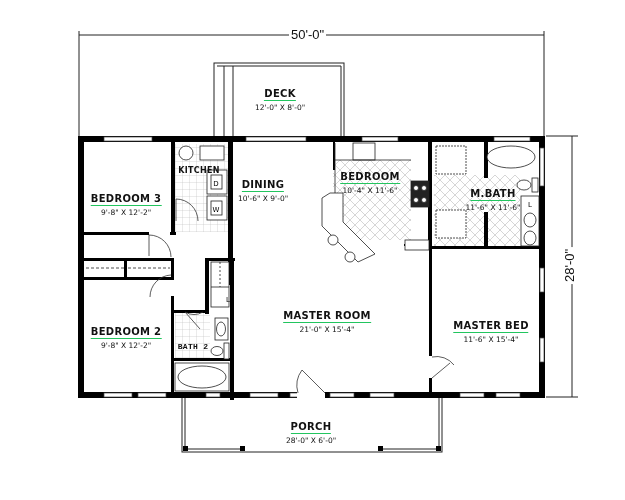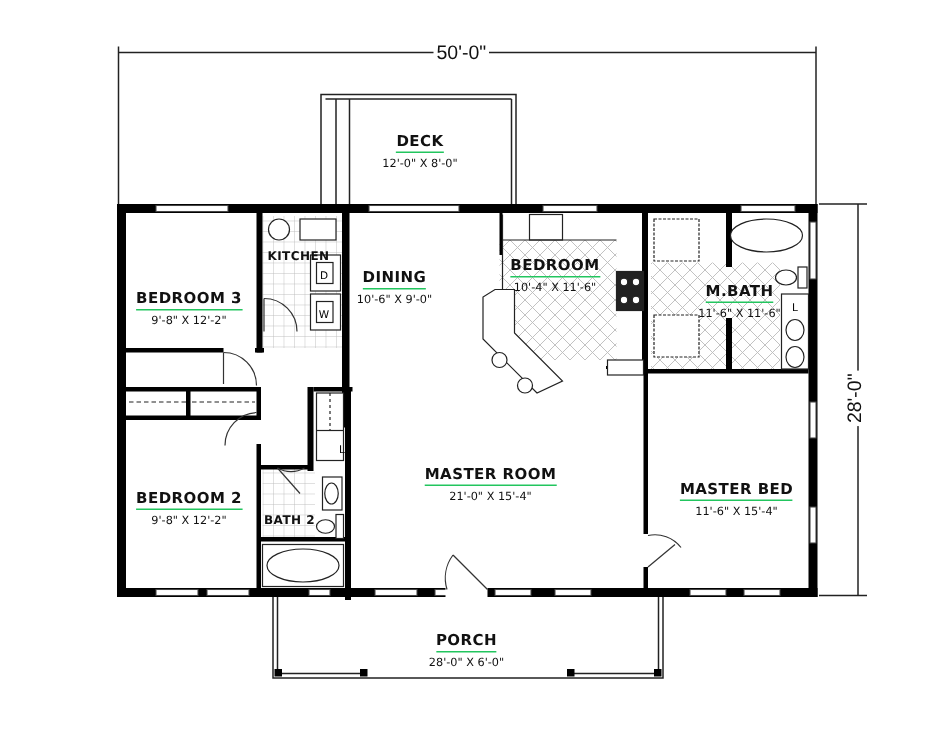--- a/index.html
+++ b/index.html
@@ -212,21 +212,21 @@
 </div>
 <div class="room-label" style="left:493px; top:182px;">
   <span class="room-name">M.BATH</span>
   <span class="room-dim">11'-6" X 11'-6"</span>
 </div>
 <div class="room-label" style="left:126px; top:320px;">
   <span class="room-name">BEDROOM 2</span>
   <span class="room-dim">9'-8" X 12'-2"</span>
 </div>
 <div class="room-label" style="left:193px; top:334px;">
-  <span class="room-name" style="font-size:8px;border:none;">BATH 2</span>
+  <span class="room-name" style="font-size:8px;border:none;font-family:Liberation Mono, monospace;">BATH 2</span>
 </div>
 <div class="room-label" style="left:327px; top:304px;">
   <span class="room-name">MASTER ROOM</span>
   <span class="room-dim">21'-0" X 15'-4"</span>
 </div>
 <div class="room-label" style="left:491px; top:304px;margin-top:10px;">
   <span class="room-name">MASTER BED</span>
   <span class="room-dim">11'-6" X 15'-4"</span>
 </div>
 <div class="room-label" style="left:311px; top:415px;">

